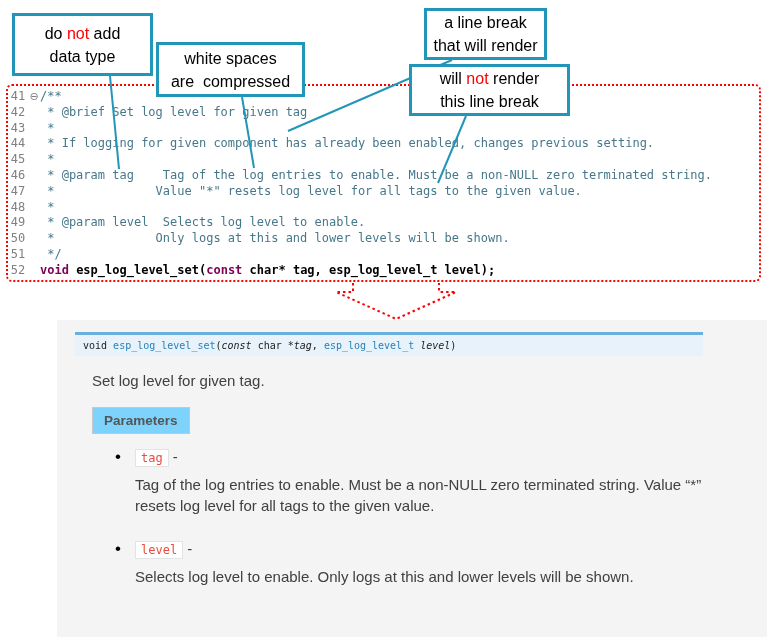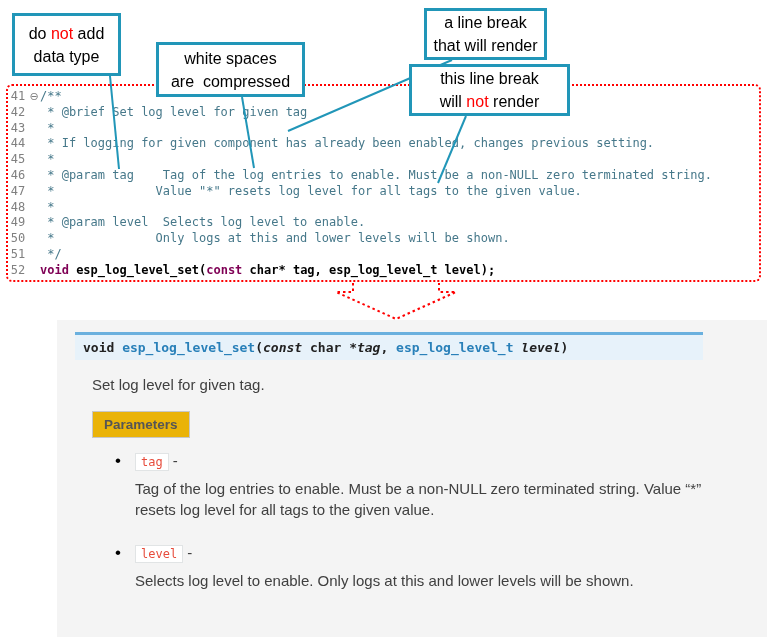--- a/index.html
+++ b/index.html
@@ -22,37 +22,37 @@
   .pl { color:#000000; }
 
   
   .overlay { position:absolute; left:0; top:0; z-index:2; pointer-events:none; }
 
   
   .callout { position:absolute; background:#ffffff; border:3px solid #2196b8; z-index:3;
              display:flex; flex-direction:column; align-items:center; justify-content:center;
              font-size:16px; color:#000; text-align:center; }
   .cl-line { white-space:pre; line-height:23px; }
-  .c1 { left:12px;  top:13px; width:109px; height:63px; }
+  .c1 { left:12px;  top:13px; width:141px; height:63px; }
   .c2 { left:156px; top:42px; width:149px; height:55px; }
   .c3 { left:424px; top:8px;  width:123px; height:52px; }
   .c4 { left:409px; top:64px; width:161px; height:52px; }
   .red { color:#ff0000; }
 
   
   .doc-panel { position:absolute; left:57px; top:320px; width:710px; height:317px;
                background:#f4f4f4; z-index:1; overflow:hidden; }
   .sig { margin:12px 0 16px 18px; width:628px; background:#e7f2fa;
          border-top:3px solid #6ab0de; padding:5px 8px;
-         font-family:"DejaVu Sans Mono", monospace; font-size:13px; font-weight:bold; color:#222; }
+         font-family:"DejaVu Sans Mono", monospace; font-size:10px; font-weight:normal; color:#222; }
   .sig .blue { color:#2980b9; }
   .sig .it { font-style:italic; }
   .brief { margin:14px 0 0 35px; font-size:15px; color:#404040; }
   .desc  { margin:16px 0 0 35px; font-size:15px; color:#404040; }
-  .params-label { display:inline-block; margin:18px 0 0 35px; background:#eab308;
+  .params-label { display:inline-block; margin:18px 0 0 35px; background:#7dd3fc;
                   border:1px solid #c7c7c7; padding:5px 11px; font-size:13.5px;
                   font-weight:bold; color:#555; }
   .params { list-style:none; margin:14px 0 0 78px; }
   .params li { position:relative; }
   .params li + li { margin-top:24px; }
   .bullet { position:absolute; left:-20px; top:-1px; font-size:17px; color:#000; }
   .pcode { display:inline-block; font-family:"DejaVu Sans Mono", monospace; font-size:12px;
            color:#e74c3c; background:#fff; border:1px solid #e1e4e5; padding:1px 5px; }
   .psep { font-size:15px; color:#404040; }
   .pdesc { margin-top:7px; font-size:15px; color:#404040; width:592px; line-height:21px; }
@@ -91,22 +91,22 @@
   </div>
   <div class="callout c2">
     <div class="cl-line">white spaces</div>
     <div class="cl-line">are  compressed</div>
   </div>
   <div class="callout c3">
     <div class="cl-line">a line break</div>
     <div class="cl-line">that will render</div>
   </div>
   <div class="callout c4">
+    <div class="cl-line"><span>will </span><span class="red">not</span><span> render</span></div>
     <div class="cl-line">this line break</div>
-    <div class="cl-line"><span>will </span><span class="red">not</span><span> render</span></div>
   </div>
 
   <div class="doc-panel">
     <div class="sig"><span>void </span><span class="blue">esp_log_level_set</span><span>(</span><span class="it">const</span><span> char *</span><span class="it">tag</span><span>, </span><span class="blue">esp_log_level_t </span><span class="it">level</span><span>)</span></div>
     <p class="brief">Set log level for given tag.</p>
     <div class="params-label">Parameters</div>
     <ul class="params">
       <li>
         <span class="bullet">•</span><span class="pcode">tag</span><span class="psep"> -</span>
         <div class="pdesc">Tag of the log entries to enable. Must be a non-NULL zero terminated string. Value “*” resets log level for all tags to the given value.</div>

